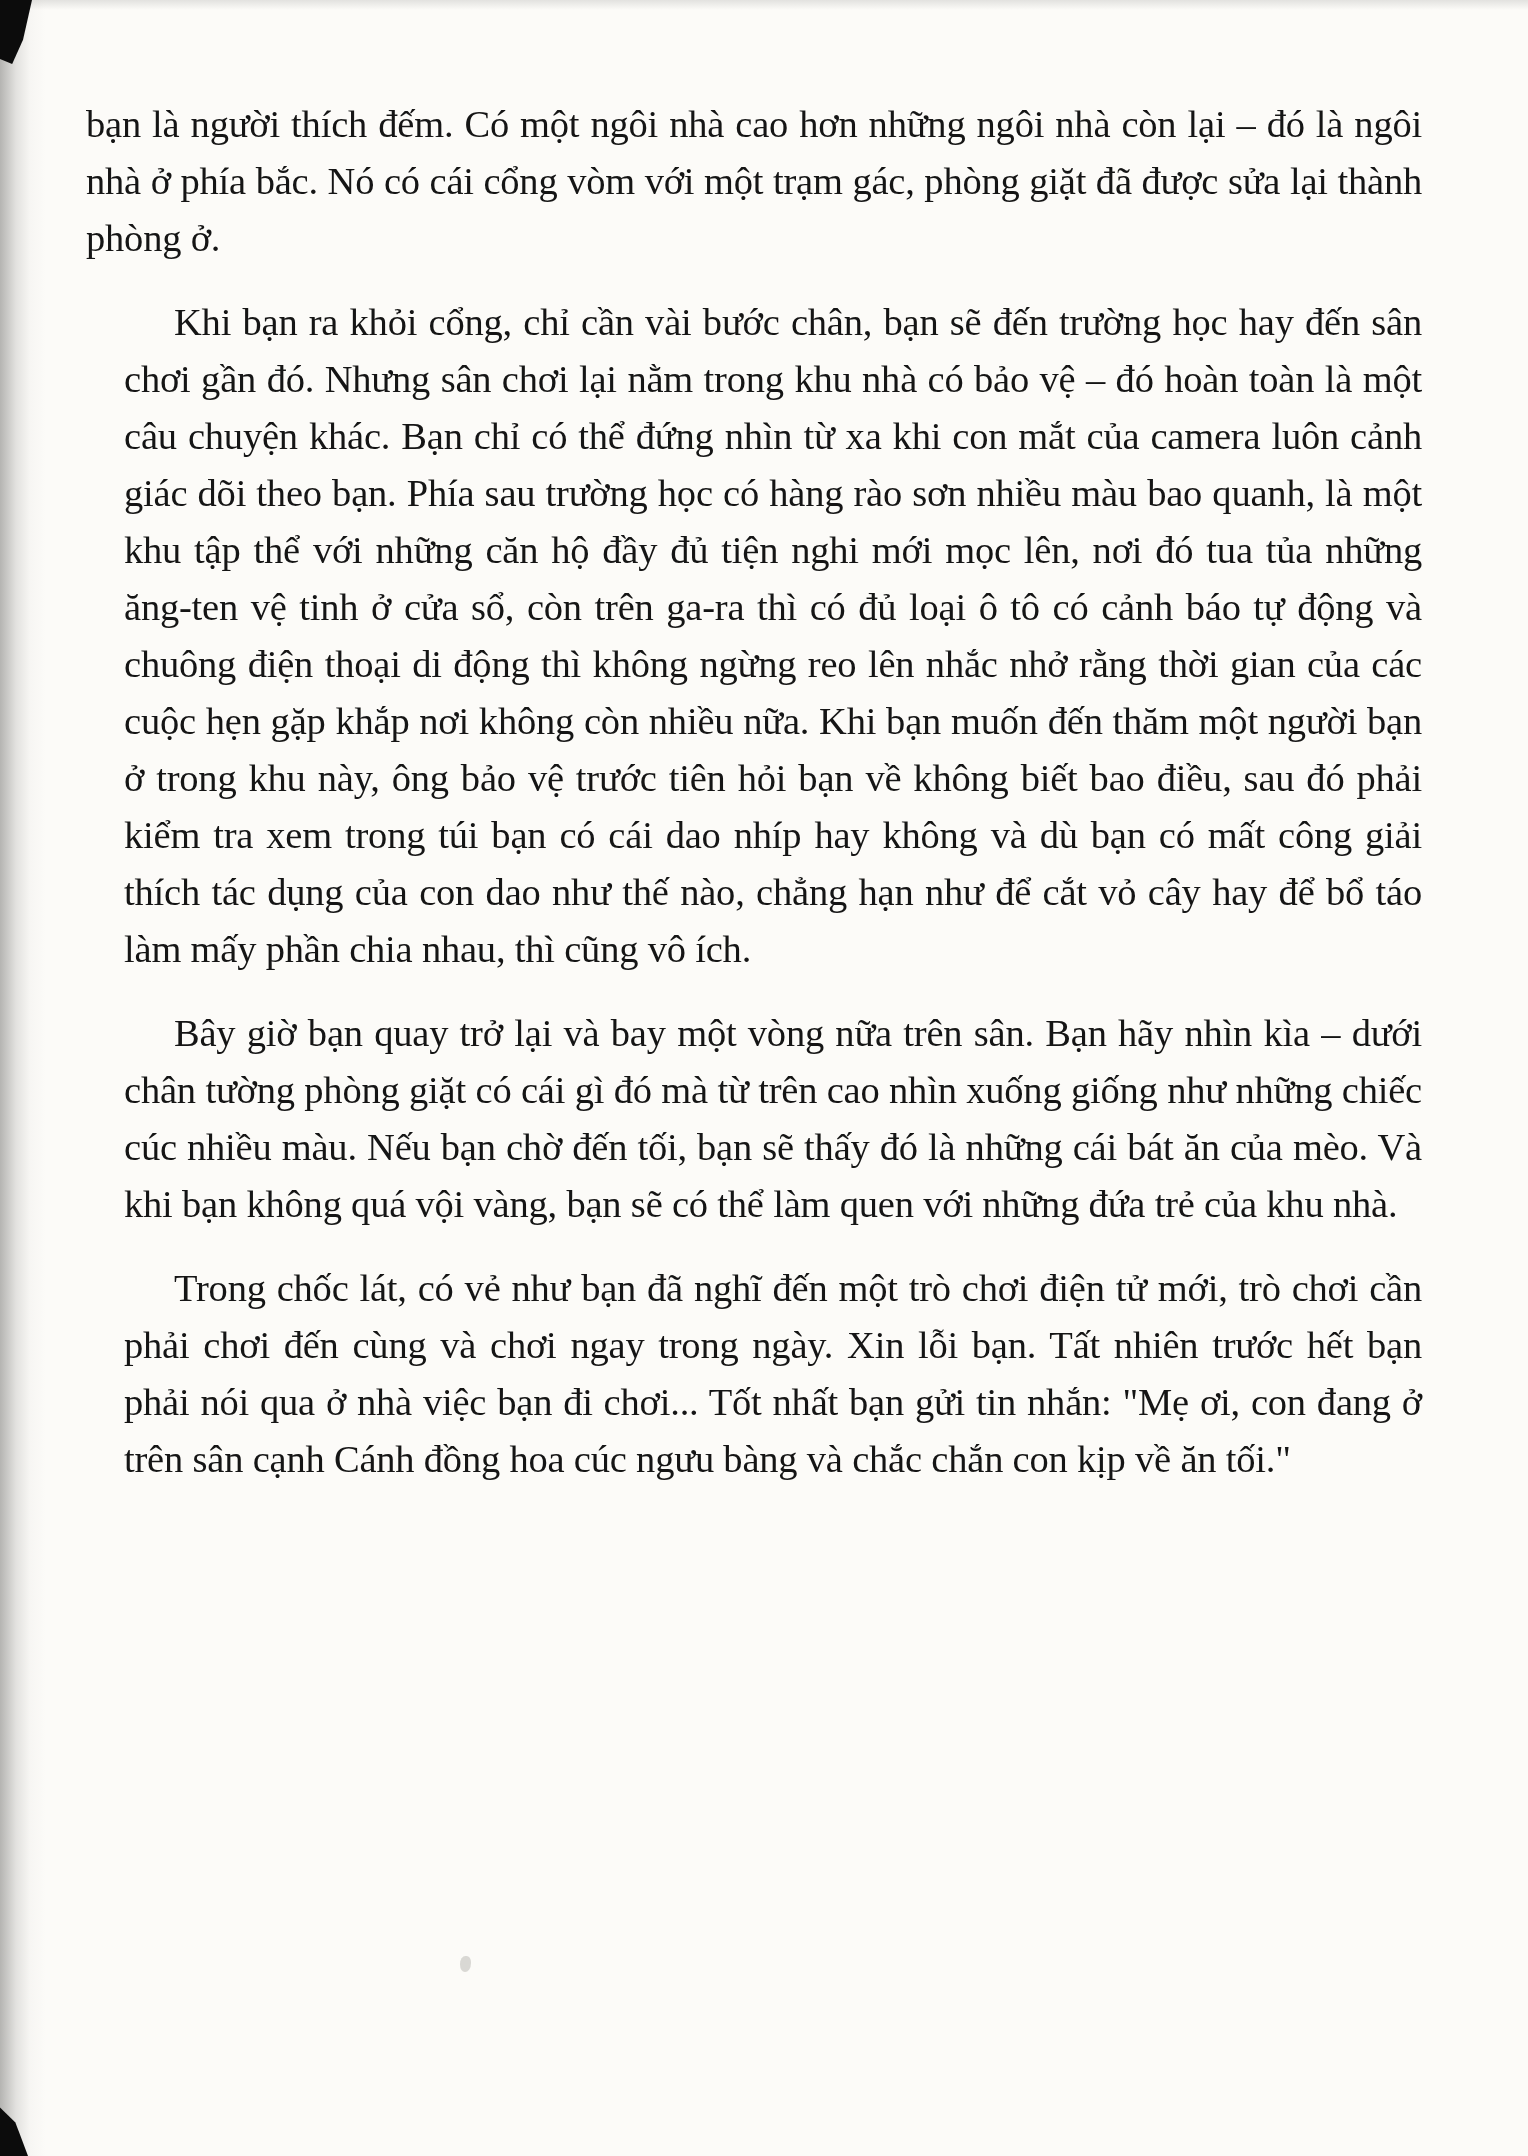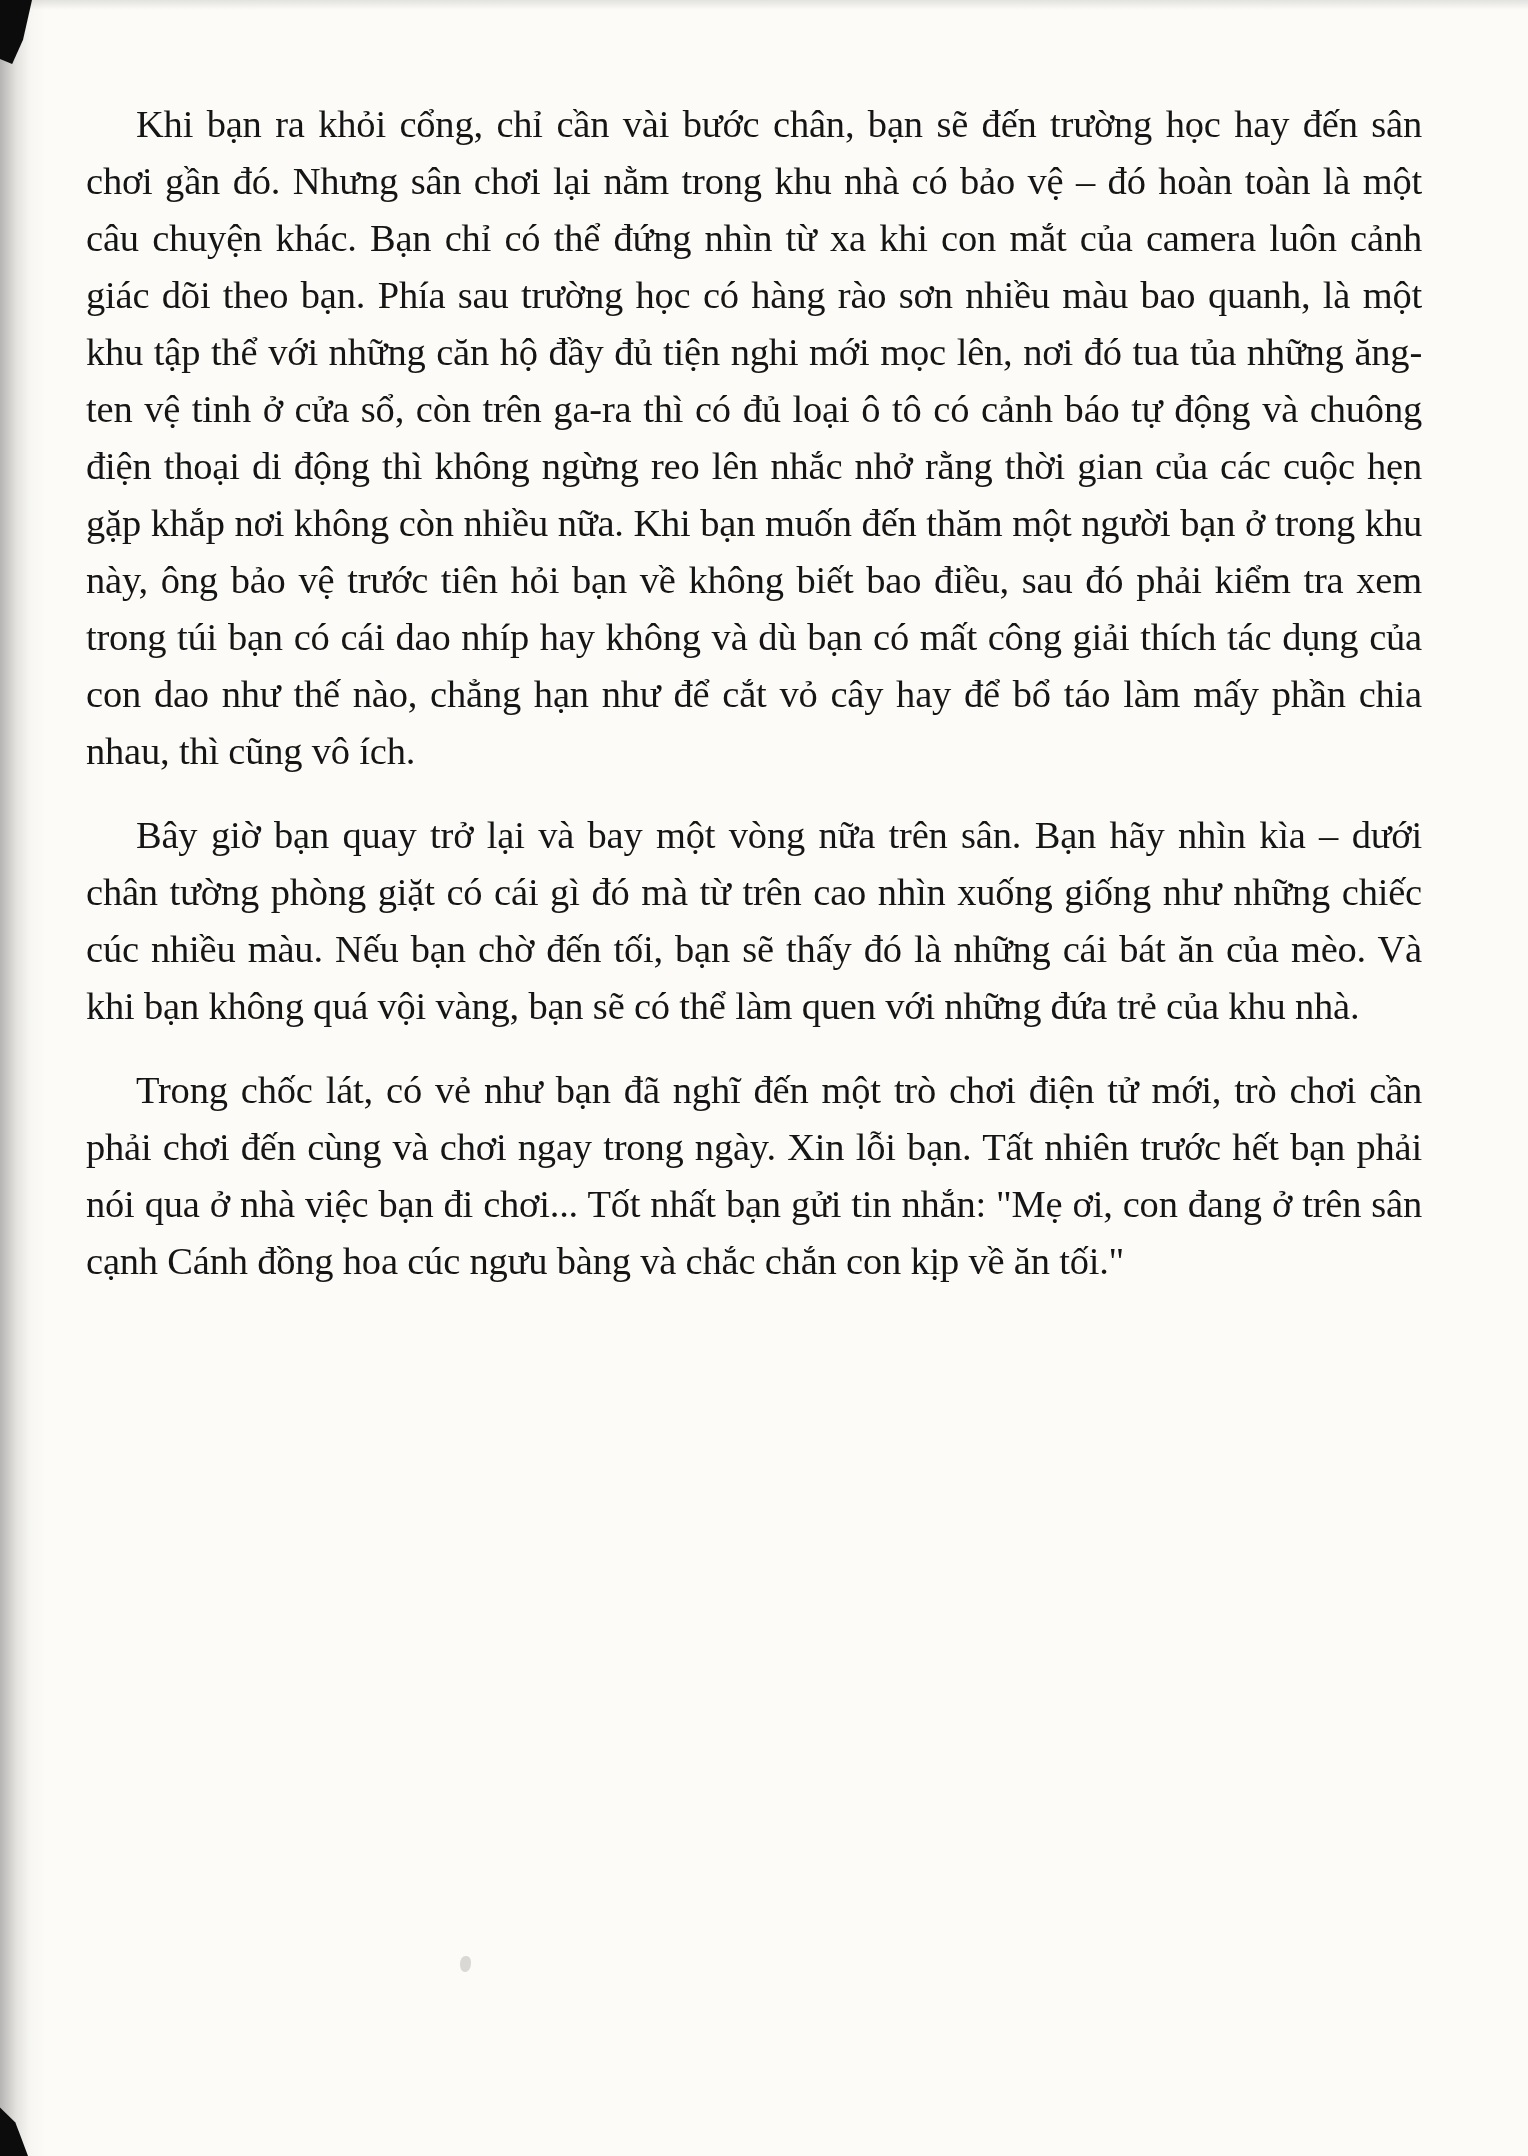--- a/index.html
+++ b/index.html
@@ -67,32 +67,34 @@
     line-height: 57px;
     color: #151515;
     text-align: justify;
     letter-spacing: -0.2px;
   }
   .text-block p {
     margin: 0 0 27px 0;
   }
   .text-block p.indent {
     text-indent: 50px;
+    margin-left: 38px;
   }
 </style>
 </head>
 <body>
 
 <div class="page">
 
   <div class="edge-shadow"></div>
   <div class="edge-shadow-top"></div>
   <div class="corner-mark-top"></div>
   <div class="corner-mark-bottom"></div>
   <div class="scan-speck"></div>
 
   <div class="text-block">
+    <p>bạn là người thích đếm. Có một ngôi nhà cao hơn những ngôi nhà còn lại – đó là ngôi nhà ở phía bắc. Nó có cái cổng vòm với một trạm gác, phòng giặt đã được sửa lại thành phòng ở.</p>
     <p class="indent">Khi bạn ra khỏi cổng, chỉ cần vài bước chân, bạn sẽ đến trường học hay đến sân chơi gần đó. Nhưng sân chơi lại nằm trong khu nhà có bảo vệ – đó hoàn toàn là một câu chuyện khác. Bạn chỉ có thể đứng nhìn từ xa khi con mắt của camera luôn cảnh giác dõi theo bạn. Phía sau trường học có hàng rào sơn nhiều màu bao quanh, là một khu tập thể với những căn hộ đầy đủ tiện nghi mới mọc lên, nơi đó tua tủa những ăng-ten vệ tinh ở cửa sổ, còn trên ga-ra thì có đủ loại ô tô có cảnh báo tự động và chuông điện thoại di động thì không ngừng reo lên nhắc nhở rằng thời gian của các cuộc hẹn gặp khắp nơi không còn nhiều nữa. Khi bạn muốn đến thăm một người bạn ở trong khu này, ông bảo vệ trước tiên hỏi bạn về không biết bao điều, sau đó phải kiểm tra xem trong túi bạn có cái dao nhíp hay không và dù bạn có mất công giải thích tác dụng của con dao như thế nào, chẳng hạn như để cắt vỏ cây hay để bổ táo làm mấy phần chia nhau, thì cũng vô ích.</p>
     <p class="indent">Bây giờ bạn quay trở lại và bay một vòng nữa trên sân. Bạn hãy nhìn kìa – dưới chân tường phòng giặt có cái gì đó mà từ trên cao nhìn xuống giống như những chiếc cúc nhiều màu. Nếu bạn chờ đến tối, bạn sẽ thấy đó là những cái bát ăn của mèo. Và khi bạn không quá vội vàng, bạn sẽ có thể làm quen với những đứa trẻ của khu nhà.</p>
     <p class="indent">Trong chốc lát, có vẻ như bạn đã nghĩ đến một trò chơi điện tử mới, trò chơi cần phải chơi đến cùng và chơi ngay trong ngày. Xin lỗi bạn. Tất nhiên trước hết bạn phải nói qua ở nhà việc bạn đi chơi... Tốt nhất bạn gửi tin nhắn: "Mẹ ơi, con đang ở trên sân cạnh Cánh đồng hoa cúc ngưu bàng và chắc chắn con kịp về ăn tối."</p>
   </div>
 
 </div>
 
 </body></html>

